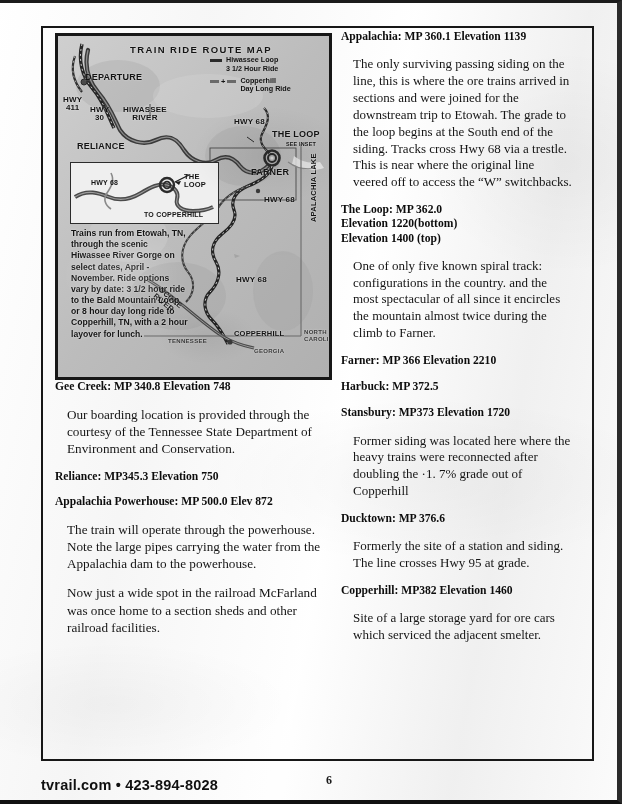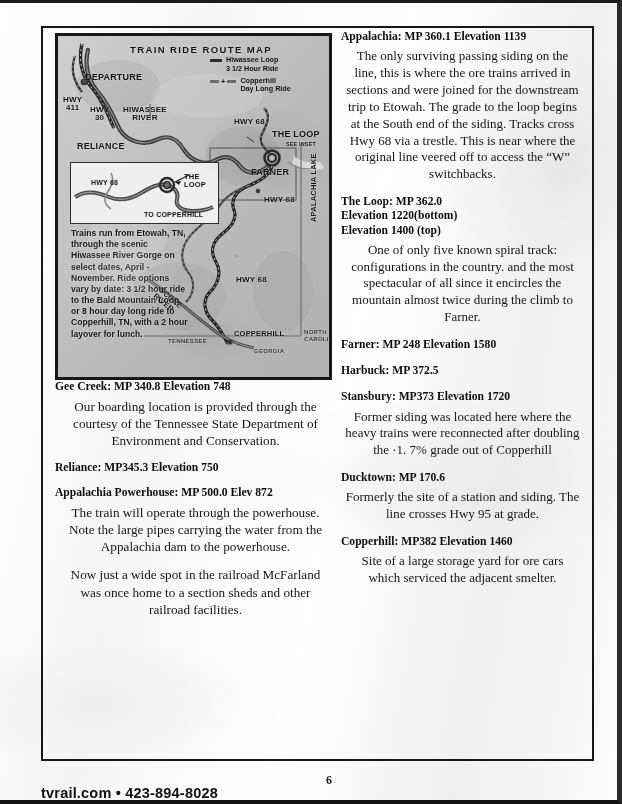--- a/index.html
+++ b/index.html
@@ -129,40 +129,39 @@
   .entry { margin-bottom: 11px; }
   .entry h3 {
     margin: 0 0 1px 0;
     font-size: 11.6px;
     font-weight: bold;
     line-height: 1.22;
     color: #0d0d0d;
     white-space: pre-line;
   }
   .entry p {
-    margin: 4px;
+    margin: 12px;
     font-size: 13.2px;
     line-height: 1.30;
     color: #151515;
     white-space: pre-line;
-    text-align: center;
   }
   #left-col .entry:first-child { margin-top: 8px; }
   #right-col .entry p { font-size: 13px; }
   #right-col .entry { margin-bottom: 12px; }
 
   
   #footer {
     position: absolute;
     left: 41px; top: 766px;
     width: 553px;
     font-family: "Liberation Sans", sans-serif;
   }
   #footer-text {
-    position:absolute; left: 0; top: 16px;
+    position:absolute; left: 0; top: 8px;
     font-size: 14.5px; font-weight: bold; color:#101010;
     letter-spacing: .2px;
   }
   #page-number {
     position:absolute; left: 285px; top: 4px;
     font-family: "Liberation Serif", serif;
     font-size: 12px; font-weight: bold; color:#1a1a1a;
   }
 </style>
 </head>
@@ -373,32 +372,32 @@
         <h3>Appalachia: MP 360.1 Elevation 1139</h3>
         <p>The only surviving passing siding on the line, this is where the ore trains arrived in sections and were joined for the downstream trip to Etowah. The grade to the loop begins at the South end of the siding. Tracks cross Hwy 68 via a trestle. This is near where the original line veered off to access the “W” switchbacks.</p>
       </div>
       <div class="entry">
         <h3>The Loop: MP 362.0
         Elevation 1220(bottom)
         Elevation 1400 (top)</h3>
         <p>One of only five known spiral track: configurations in the country. and the most spectacular of all since it encircles the mountain almost twice during the climb to Farner.</p>
       </div>
       <div class="entry">
-        <h3>Farner: MP 248 Elevation 1580</h3>
+        <h3>Farner: MP 366 Elevation 2210</h3>
       </div>
       <div class="entry">
         <h3>Harbuck: MP 372.5</h3>
         <p></p>
       </div>
       <div class="entry">
         <h3>Stansbury: MP373 Elevation 1720</h3>
         <p>Former siding was located here where the heavy trains were reconnected after doubling the ·1. 7% grade out of Copperhill</p>
       </div>
       <div class="entry">
-        <h3>Ducktown: MP 170.6</h3>
+        <h3>Ducktown: MP 376.6</h3>
         <p>Formerly the site of a station and siding. The line crosses Hwy 95 at grade.</p>
       </div>
       <div class="entry">
         <h3>Copperhill: MP382 Elevation 1460</h3>
         <p>Site of a large storage yard for ore cars which serviced the adjacent smelter.</p>
       </div>
     </div>
 
   </div>
 

